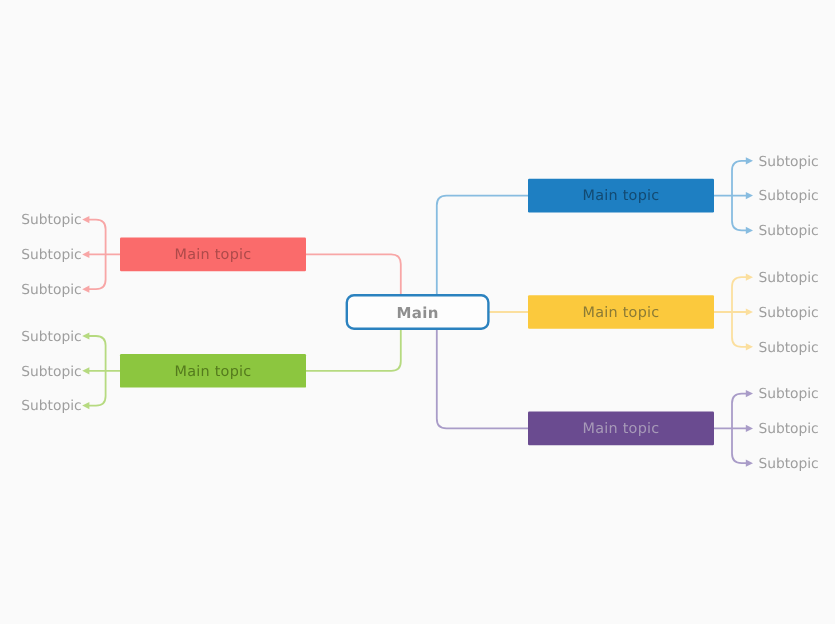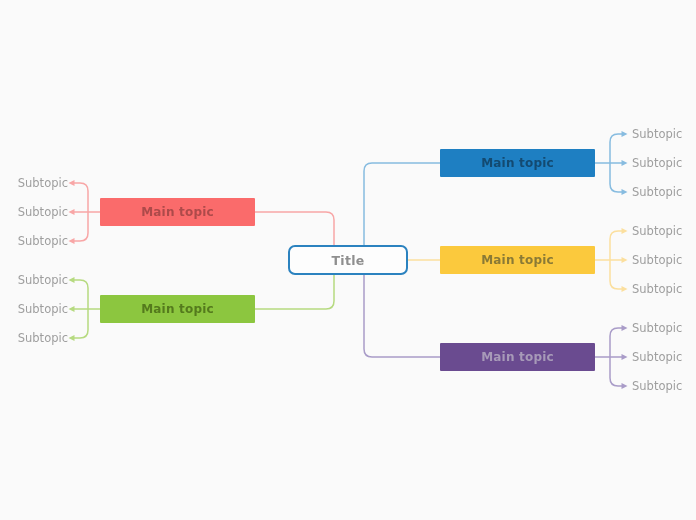--- a/index.html
+++ b/index.html
@@ -22,21 +22,21 @@
     width: 155px;
     height: 28px;
     display: flex;
     align-items: center;
     justify-content: center;
     border-radius: 1px;
     cursor: pointer;
   }
   .topic span {
     font-size: 12px;
-    font-weight: bold;
+    font-weight: normal;
     letter-spacing: 0.2px;
   }
   .topic-red    { left: 100px; top: 198px; }
   .topic-green  { left: 100px; top: 295px; }
   .topic-blue   { left: 440px; top: 149px; }
   .topic-yellow { left: 440px; top: 246px; }
   .topic-purple { left: 440px; top: 343px; }
 
   .root-node {
     position: absolute;
@@ -165,16 +165,16 @@
     <span style="color: rgb(19, 74, 113);">Main topic</span>
   </div>
   <div class="topic topic-yellow" style="background-color: rgb(251, 201, 61);">
     <span style="color: rgb(138, 122, 54);">Main topic</span>
   </div>
   <div class="topic topic-purple" style="background-color: rgb(106, 75, 144);">
     <span style="color: rgb(167, 154, 184);">Main topic</span>
   </div>
 
   <div class="root-node" style="background-color: rgb(253, 253, 253); border-color: rgb(43, 130, 191);">
-    <span style="color: rgb(143, 143, 143);">Title</span>
+    <span style="color: rgb(143, 143, 143);">Main</span>
   </div>
 
 </div>
 
 </body></html>

